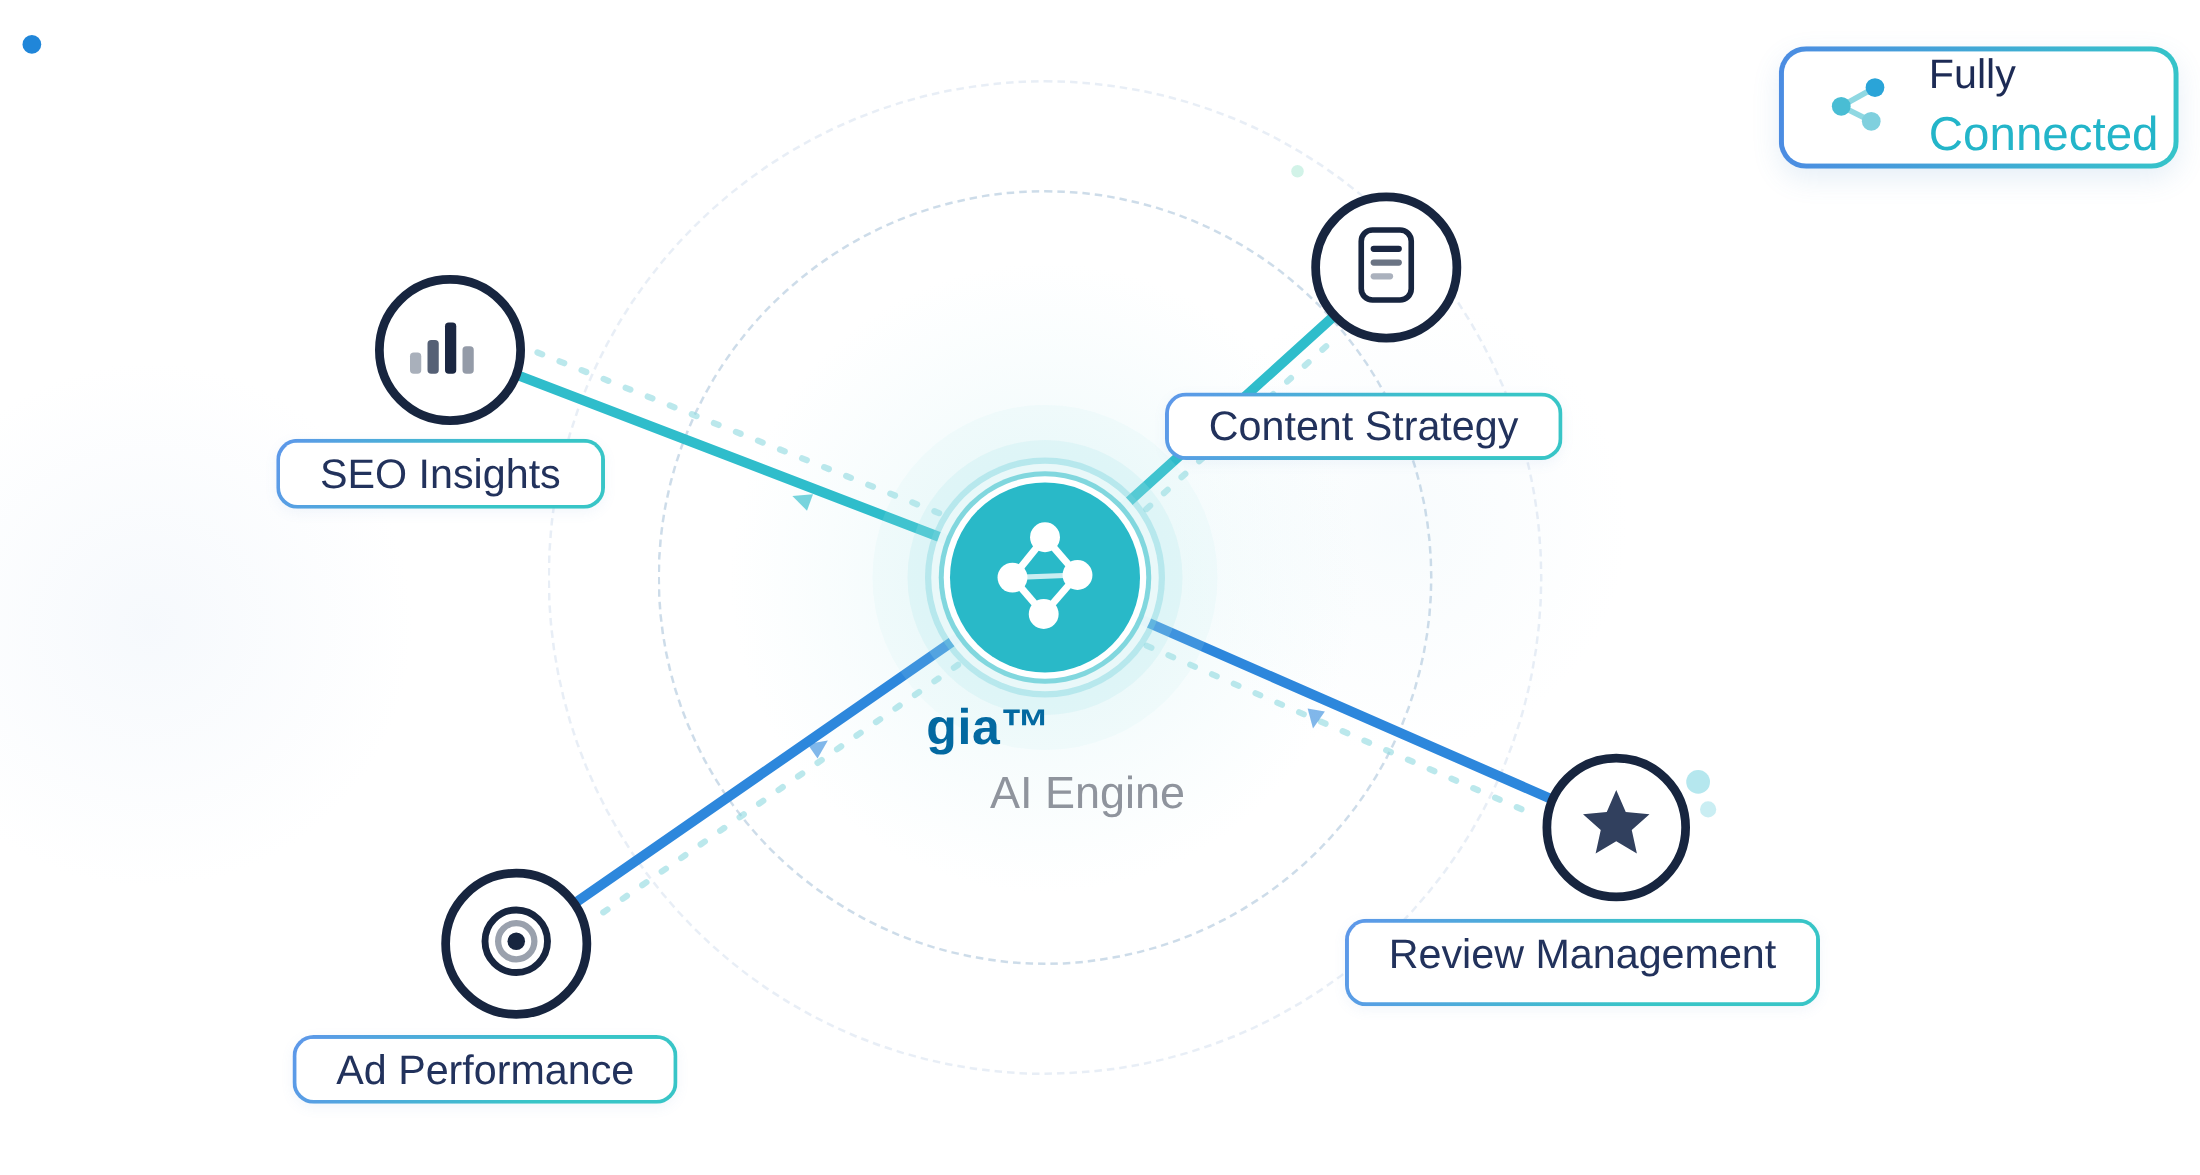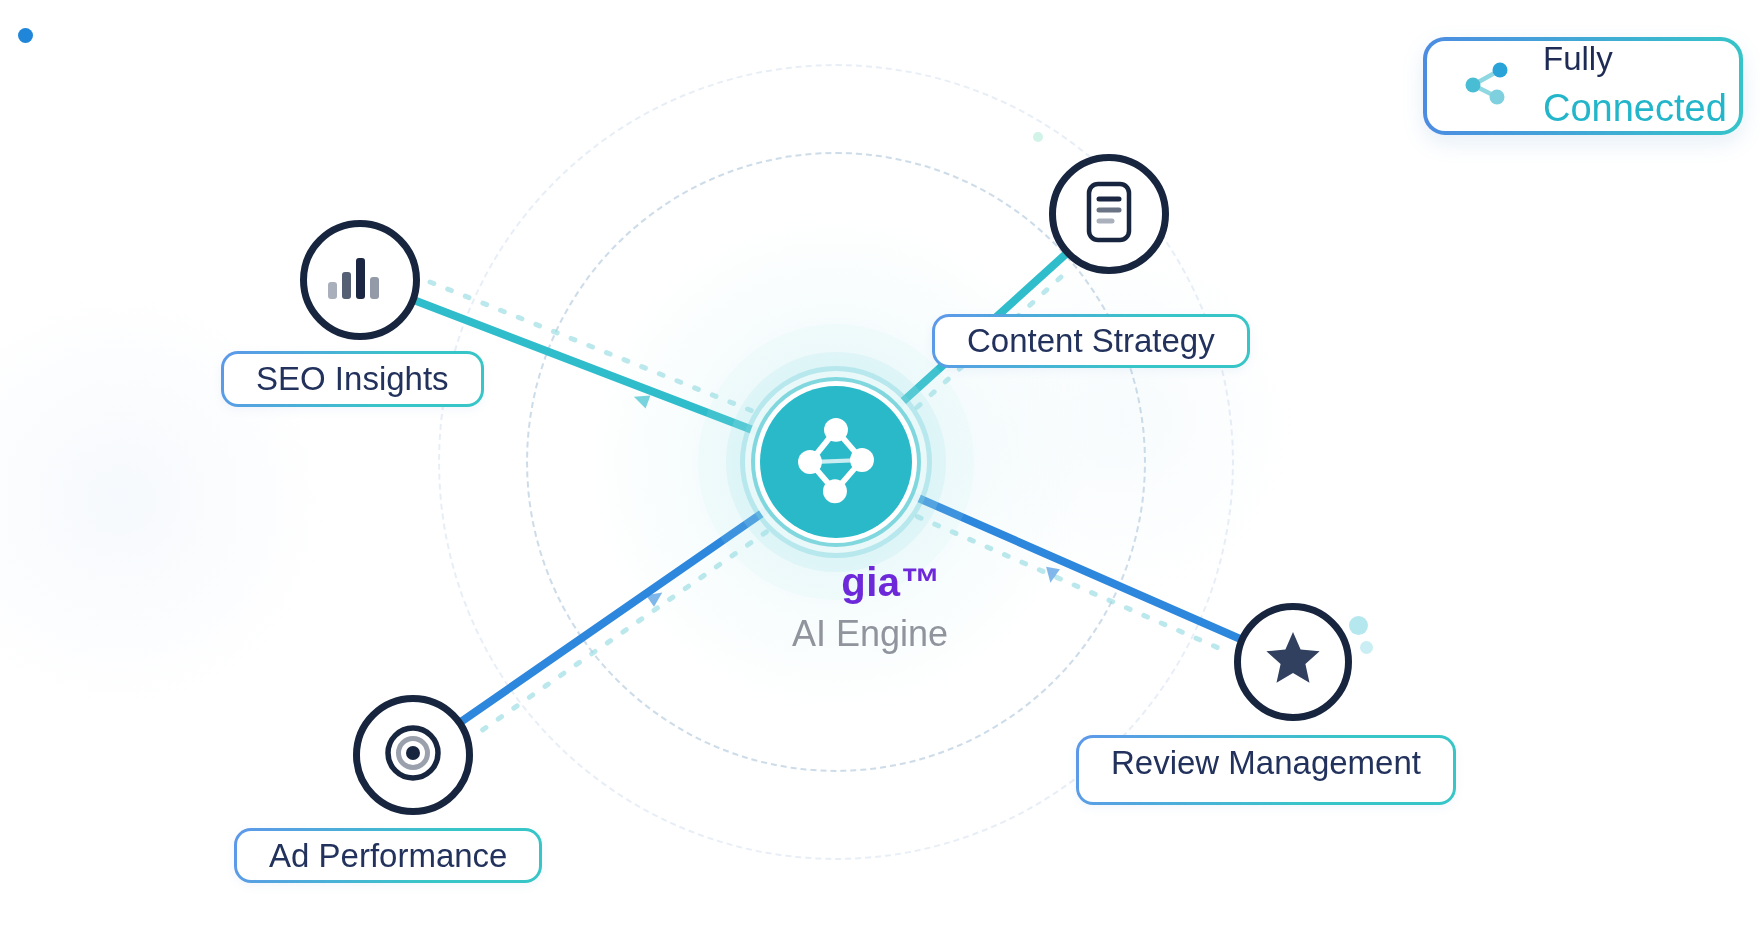--- a/index.html
+++ b/index.html
@@ -41,22 +41,22 @@
     background:var(--hub-teal);z-index:7;display:flex;align-items:center;justify-content:center;
     box-shadow:
       0 0 0 5px #ffffff,
       0 0 0 9px rgba(73,197,208,.65),
       0 0 0 15px rgba(235,249,250,.95),
       0 0 0 20px rgba(120,210,220,.38),
       0 0 0 34px rgba(170,228,234,.20),
       0 0 0 62px rgba(192,236,240,.12);
   }
   .hub-title{
-    position:absolute;left:741px;top:560px;width:200px;text-align:right;z-index:8;
-    font-size:40px;font-weight:700;color:#6d28d9;letter-spacing:.5px;
+    position:absolute;left:741px;top:560px;width:200px;text-align:left;z-index:8;
+    font-size:40px;font-weight:700;color:#0369a1;letter-spacing:.5px;
   }
   .hub-subtitle{
     position:absolute;left:720px;top:613px;width:300px;text-align:center;z-index:8;
     font-size:36px;font-weight:400;color:var(--subtitle-gray);
   }
   
   .node-circle{
     position:absolute;border-radius:50%;background:#fff;border:7px solid var(--node-border-navy);
     display:flex;align-items:center;justify-content:center;z-index:6;cursor:pointer;
   }

